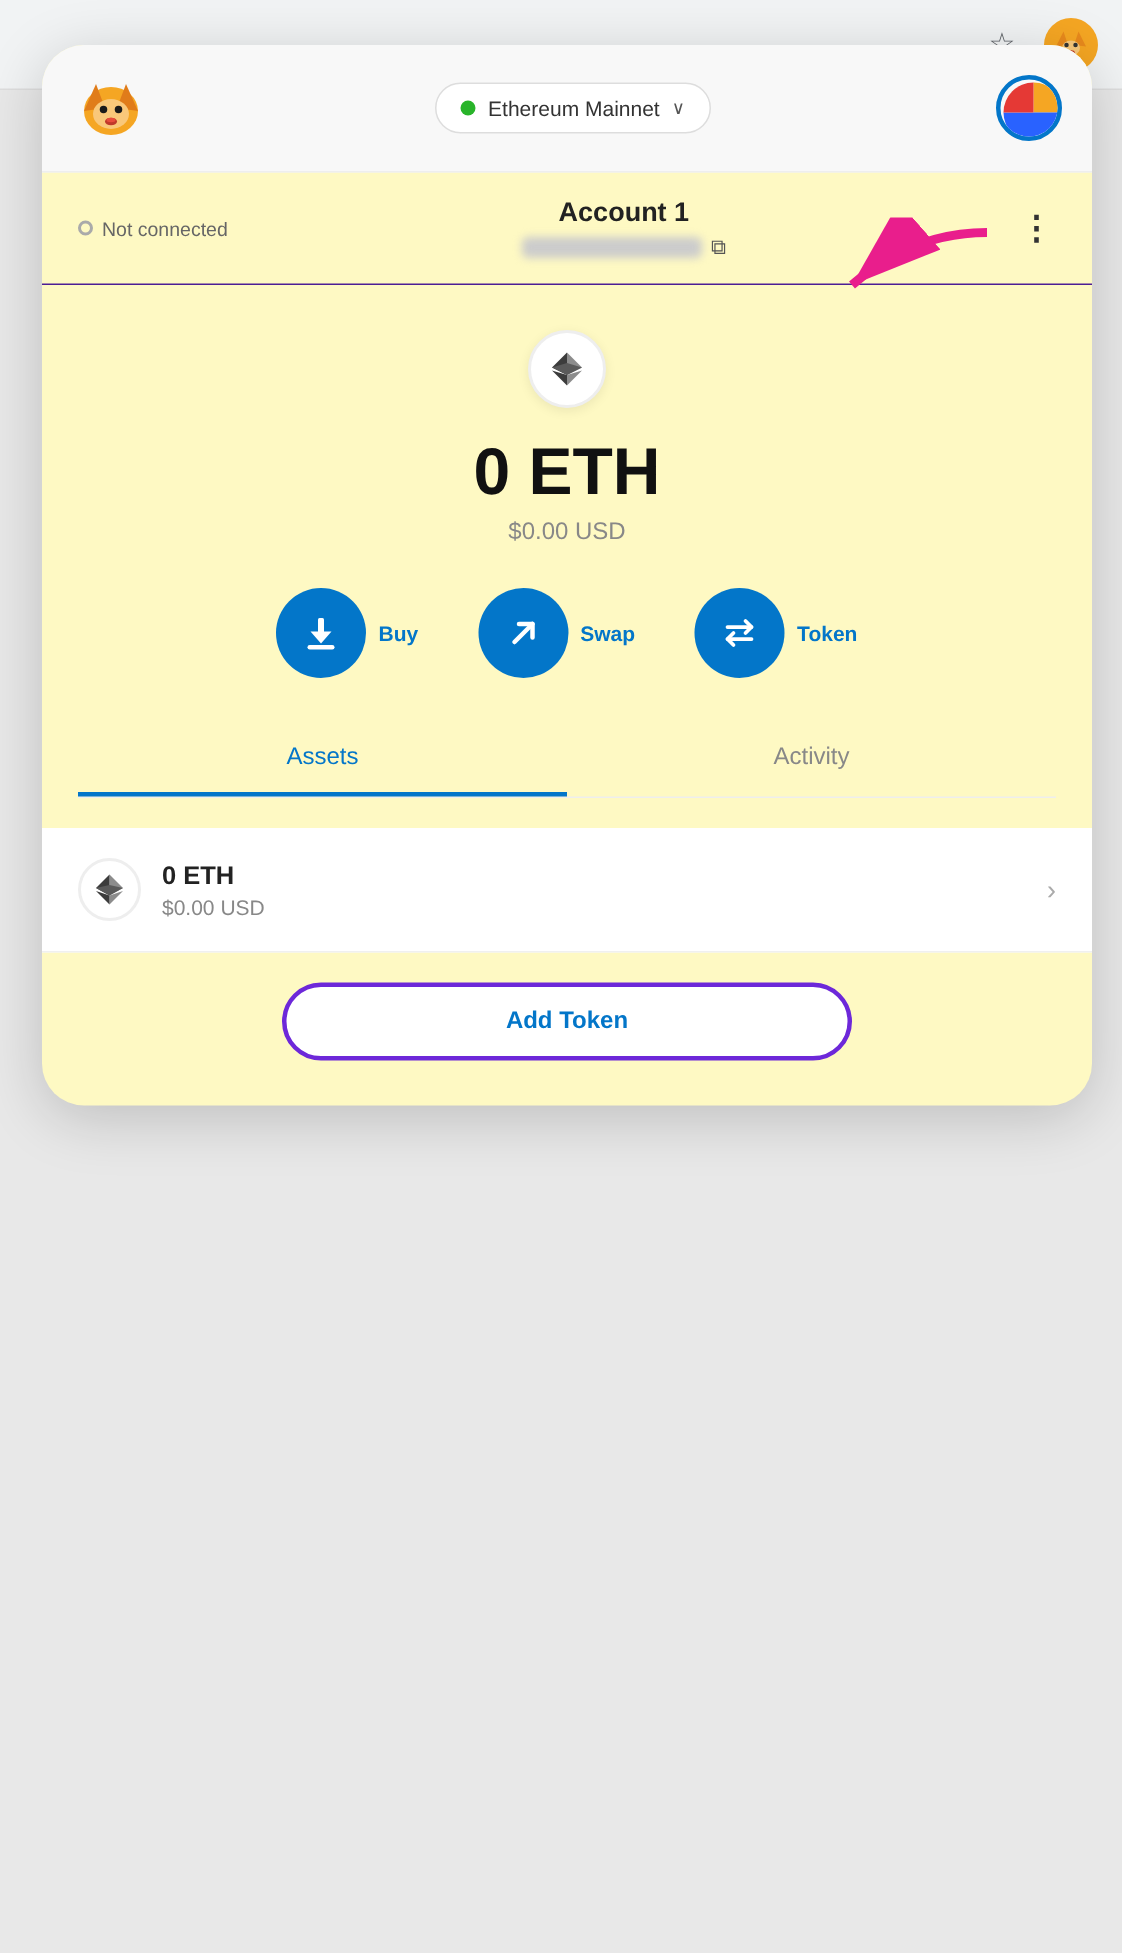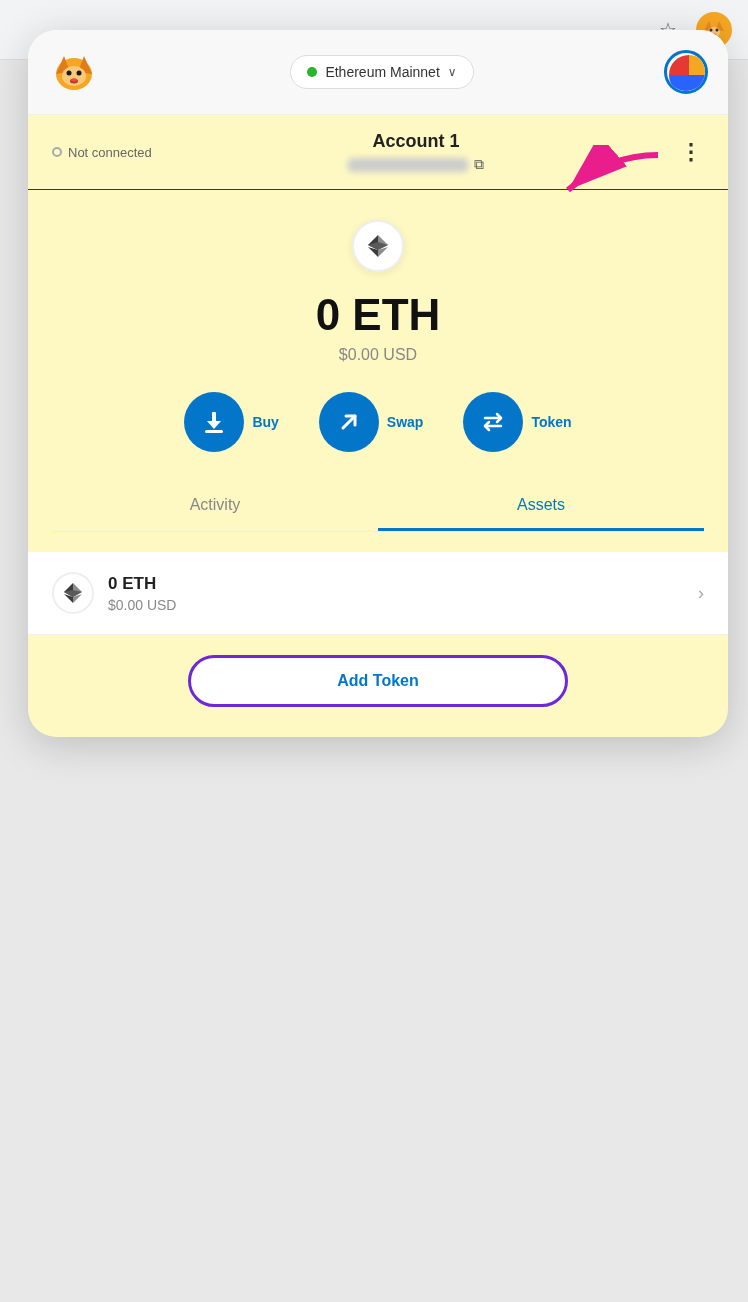--- a/index.html
+++ b/index.html
@@ -475,22 +475,22 @@
             <polyline points="18,6 22,10 18,14" stroke="white" stroke-width="2.5" stroke-linecap="round" stroke-linejoin="round"></polyline>
             <polyline points="22,18 6,18" stroke="white" stroke-width="2.5" stroke-linecap="round"></polyline>
             <polyline points="10,14 6,18 10,22" stroke="white" stroke-width="2.5" stroke-linecap="round" stroke-linejoin="round"></polyline>
           </svg>
         </div>
         <span class="action-btn-label">Token</span>
       </div>
     </div>
 
     <div class="tabs" style="width:100%;">
+      <div class="tab active">Assets</div>
       <div class="tab inactive">Activity</div>
-      <div class="tab active">Assets</div>
     </div>
   </div>
 
   <div class="assets-list">
     <div class="asset-item">
       <div class="asset-icon">
         <svg width="24" height="24" viewBox="0 0 24 24">
           <polygon points="12,2 12,16 21,11" fill="#8c8c8c"></polygon>
           <polygon points="12,2 12,16 3,11" fill="#3c3c3c"></polygon>
           <polygon points="12,16 12,22 21,13" fill="#8c8c8c"></polygon>

